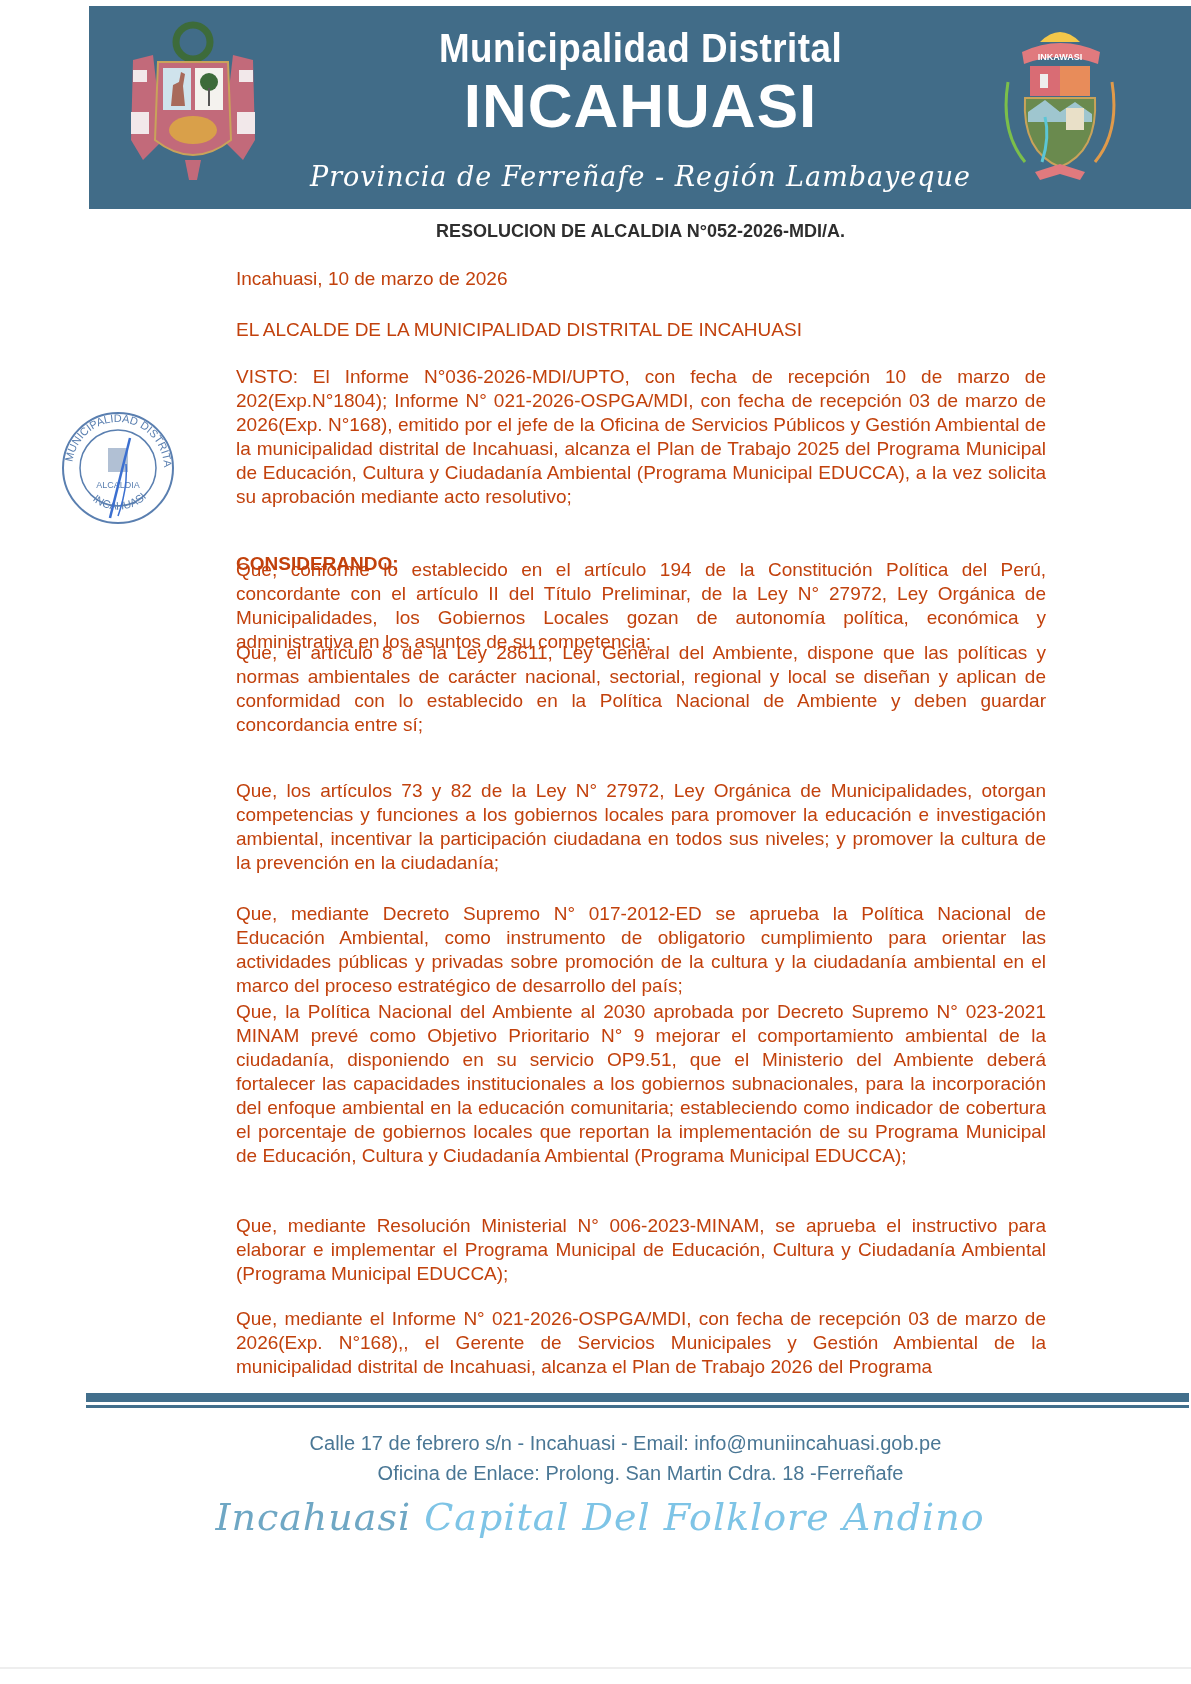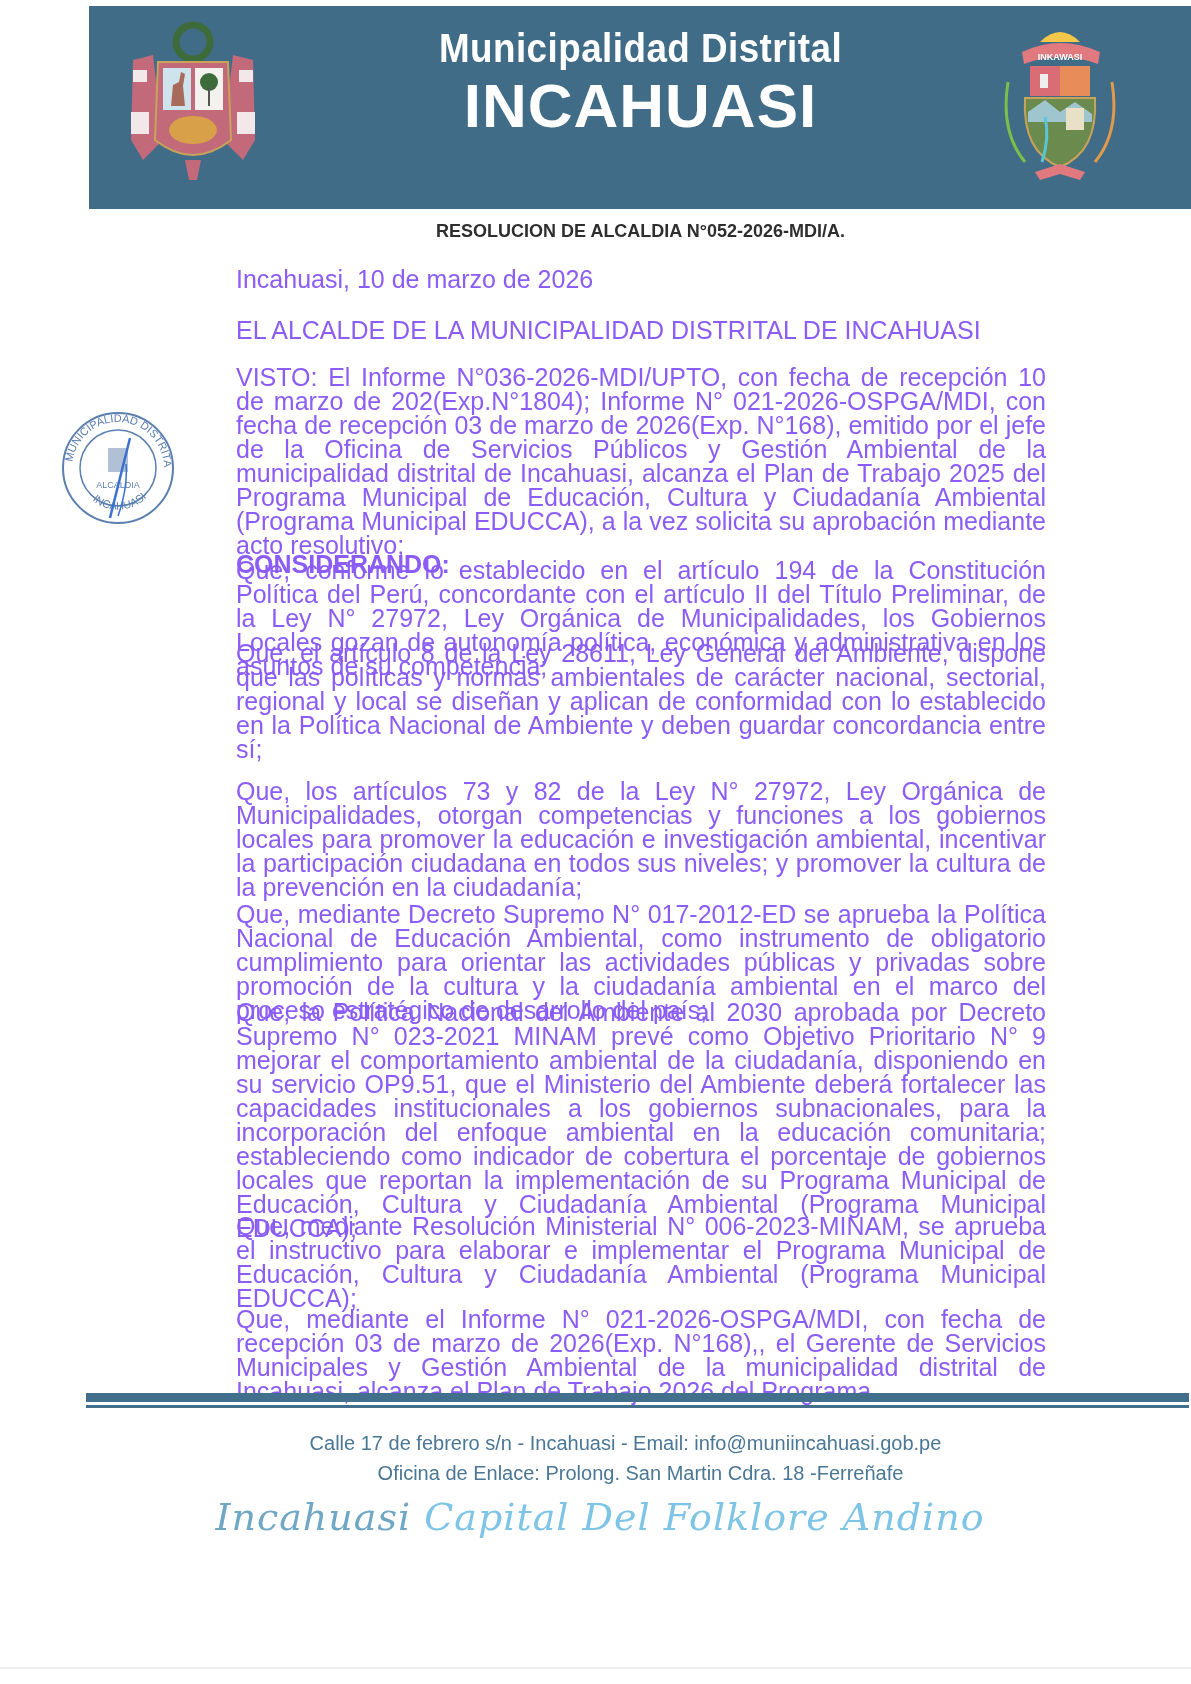--- a/index.html
+++ b/index.html
@@ -4,38 +4,39 @@
 <style>
   html, body { margin:0; padding:0; background:#ffffff; }
   body { width:1191px; height:1684px; position:relative; overflow:hidden; font-family:"Liberation Sans", sans-serif; color:#2a2a2a; }
   .banner { position:absolute; left:89px; top:6px; width:1103px; height:203px; background:#416c88; }
   .banner .t1 { position:absolute; left:0; right:0; top:20px; text-align:center; color:#fff; font-weight:bold; font-size:40px; letter-spacing:0.5px; font-family:"Liberation Sans", sans-serif; transform:scaleX(0.92); }
   .banner .t2 { position:absolute; left:0; right:0; top:64px; text-align:center; color:#fff; font-weight:bold; font-size:62px; letter-spacing:1px; font-family:"Liberation Sans", sans-serif; }
   .banner .t3 { position:absolute; left:0; right:0; top:155px; text-align:center; color:#fff; font-size:27px; font-style:italic; font-family:"DejaVu Serif", serif; letter-spacing:1px; }
   .crest-left { position:absolute; left:123px; top:20px; width:140px; height:165px; }
   .crest-right { position:absolute; left:1000px; top:22px; width:120px; height:165px; }
   .title { position:absolute; left:0; width:1191px; top:221px; text-align:center; font-weight:bold; font-size:18px; color:#2e2e2e; padding-left:90px; box-sizing:border-box; }
-  .p { position:absolute; left:236px; width:810px; font-size:25px; line-height:24px; text-align:justify; color:#8b5cf6; }
+  .p { position:absolute; left:236px; width:810px; font-size:19px; line-height:24px; text-align:justify; color:#c2410c; }
   .p.left { text-align:left; }
   .bold { font-weight:bold; }
   .seal { position:absolute; left:58px; top:408px; width:120px; height:120px; }
   .rule1 { position:absolute; left:86px; top:1393px; width:1103px; height:9px; background:#426f8c; }
   .rule2 { position:absolute; left:86px; top:1405px; width:1103px; height:3px; background:#426f8c; }
   .foot1 { position:absolute; left:0; width:1191px; top:1432px; text-align:center; font-size:20px; color:#4a7795; padding-left:60px; box-sizing:border-box; }
   .foot2 { position:absolute; left:0; width:1191px; top:1462px; text-align:center; font-size:20px; color:#4a7795; padding-left:90px; box-sizing:border-box; }
   .slogan { position:absolute; left:0; width:1105px; top:1495px; text-align:center; font-size:38px; font-style:italic; color:#7ec4e6; font-family:"DejaVu Serif", serif; padding-left:95px; box-sizing:border-box; letter-spacing:1px; }
   .slogan .s1 { color:#6fa7c4; }
   .bottom-line { position:absolute; left:0; width:1191px; top:1667px; height:2px; background:#eeeeee; }
 </style>
 </head>
 <body>
 
 <div class="banner">
   <div class="t1">Municipalidad Distrital</div>
   <div class="t2">INCAHUASI</div>
+  <div class="t3">Provincia de Ferreñafe - Región Lambayeque</div>
 </div>
 
 <svg class="crest-left" viewBox="0 0 140 165">
   <circle cx="70" cy="22" r="17" fill="none" stroke="#3d6b3a" stroke-width="7"></circle>
   <path d="M10 40 L30 35 L40 120 L20 140 L8 120 Z" fill="#c26a7a"></path>
   <path d="M130 40 L110 35 L100 120 L120 140 L132 120 Z" fill="#c26a7a"></path>
   <rect x="10" y="50" width="14" height="12" fill="#f2e8ea"></rect>
   <rect x="116" y="50" width="14" height="12" fill="#f2e8ea"></rect>
   <rect x="8" y="92" width="18" height="22" fill="#f2e8ea"></rect>
   <rect x="114" y="92" width="18" height="22" fill="#f2e8ea"></rect>

